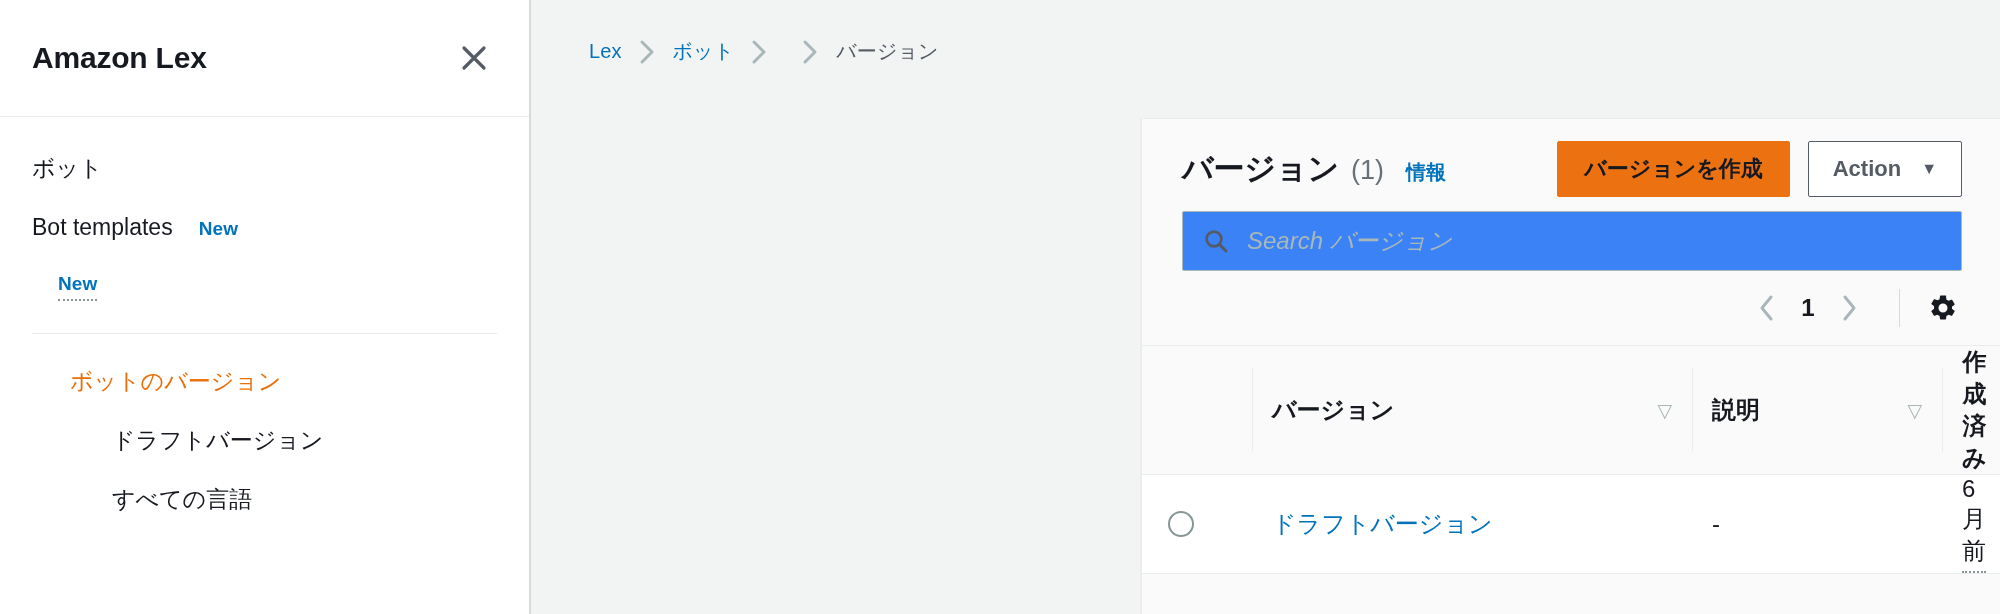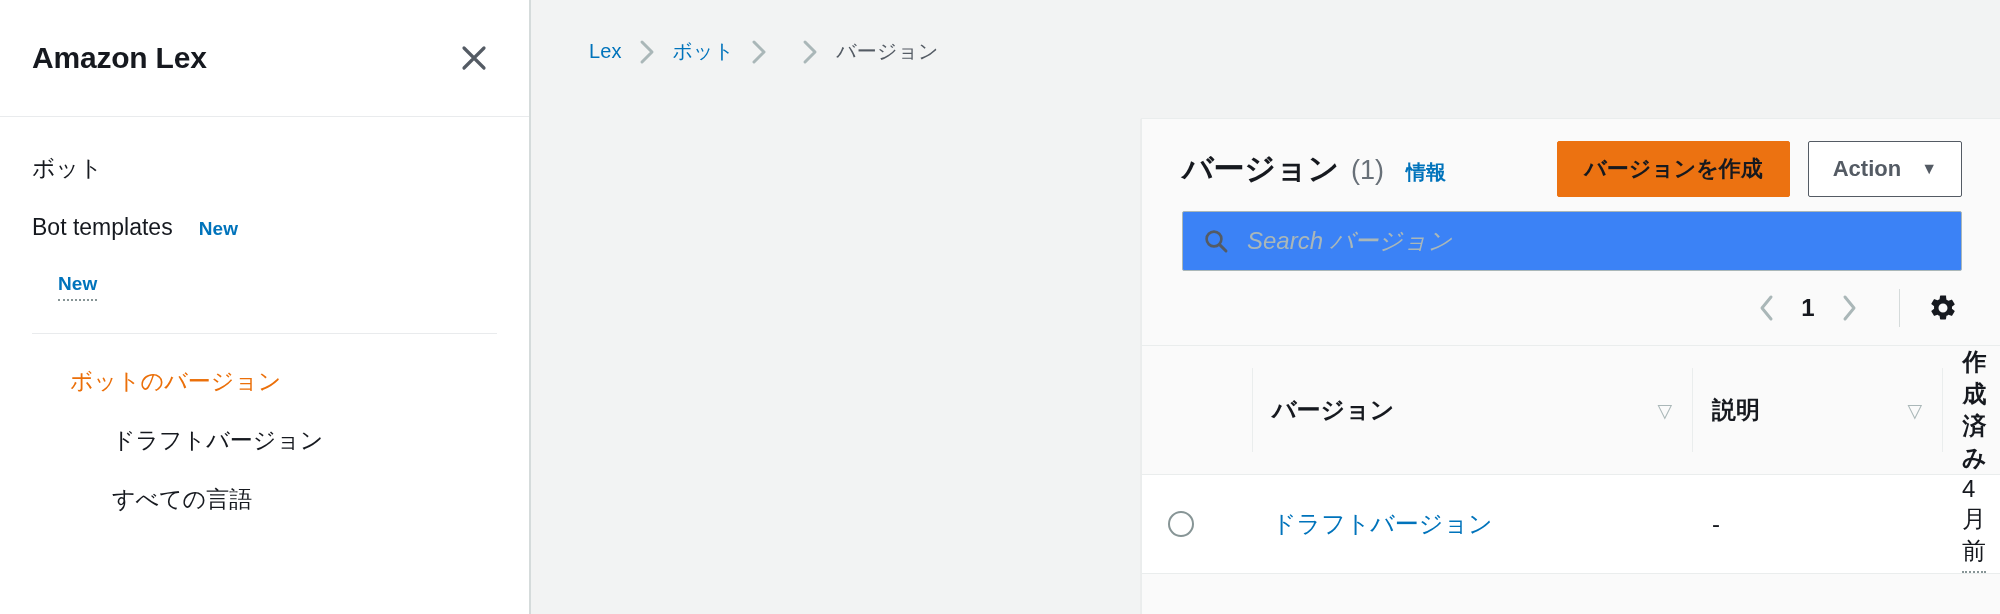--- a/index.html
+++ b/index.html
@@ -515,21 +515,21 @@
             <td class="col-select">
               <span class="radio"></span>
             </td>
             <td class="col-version">
               <span class="cell-link">ドラフトバージョン</span>
             </td>
             <td class="col-desc">
               <span class="cell-dash">-</span>
             </td>
             <td class="col-created">
-              <span class="tooltip-text">4 月 前</span>
+              <span class="tooltip-text">6 月 前</span>
             </td>
           </tr>
         </tbody>
       </table>
 
     </section>
   </main>
 </div>
 
 </body></html>

